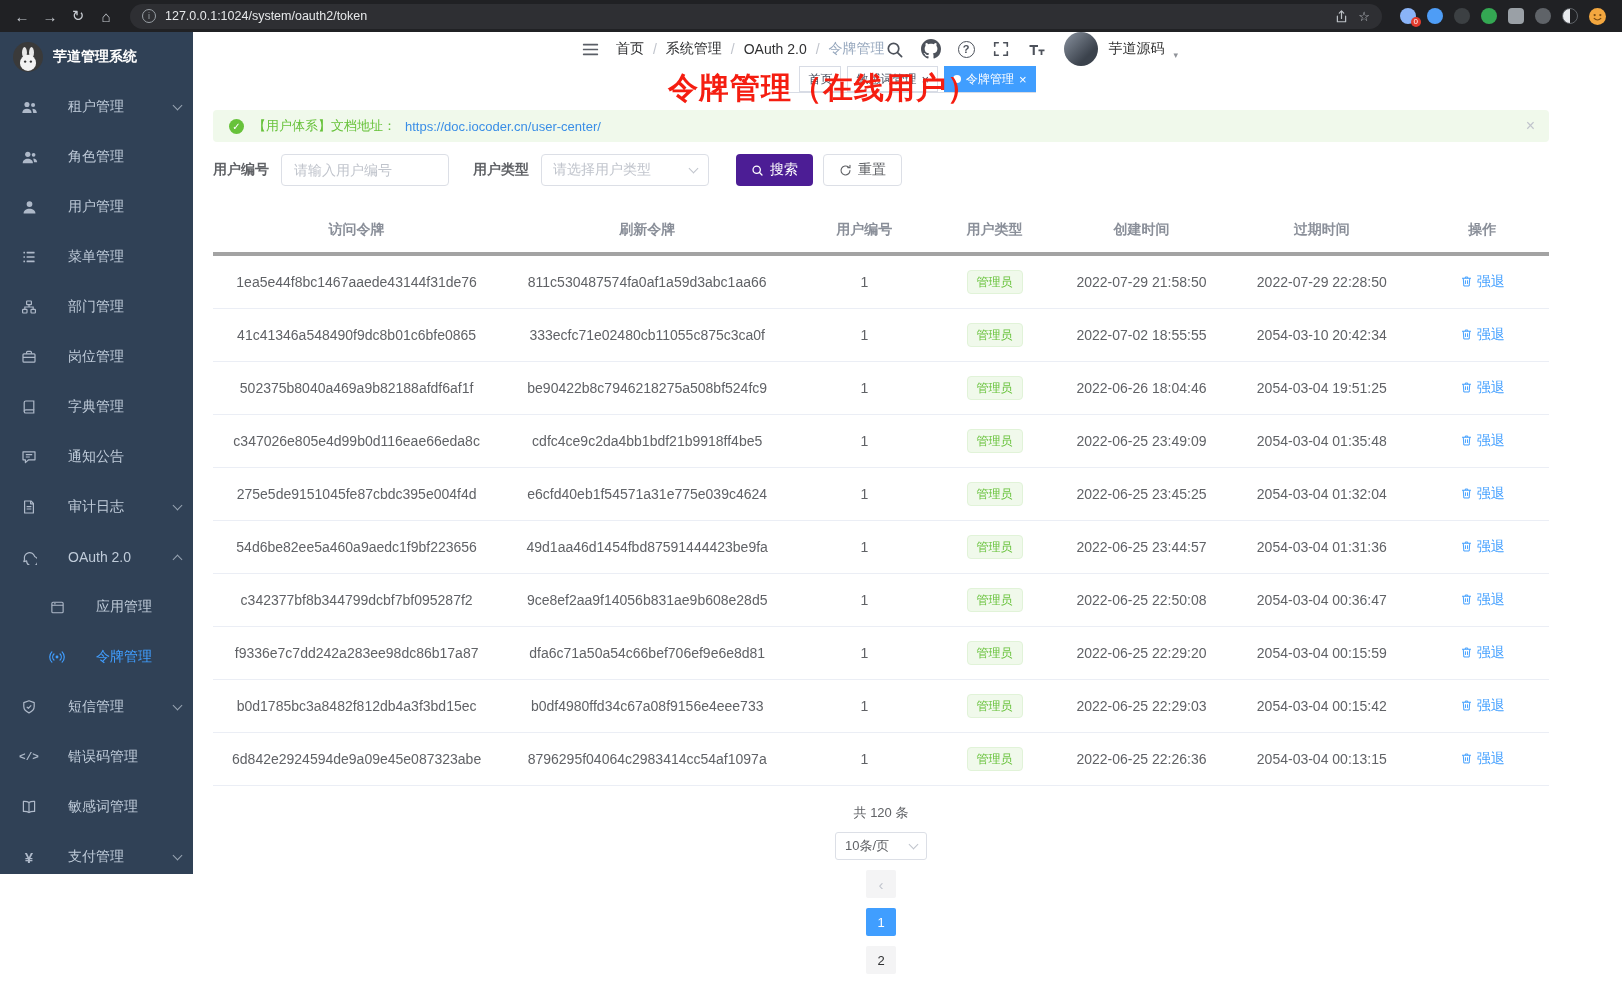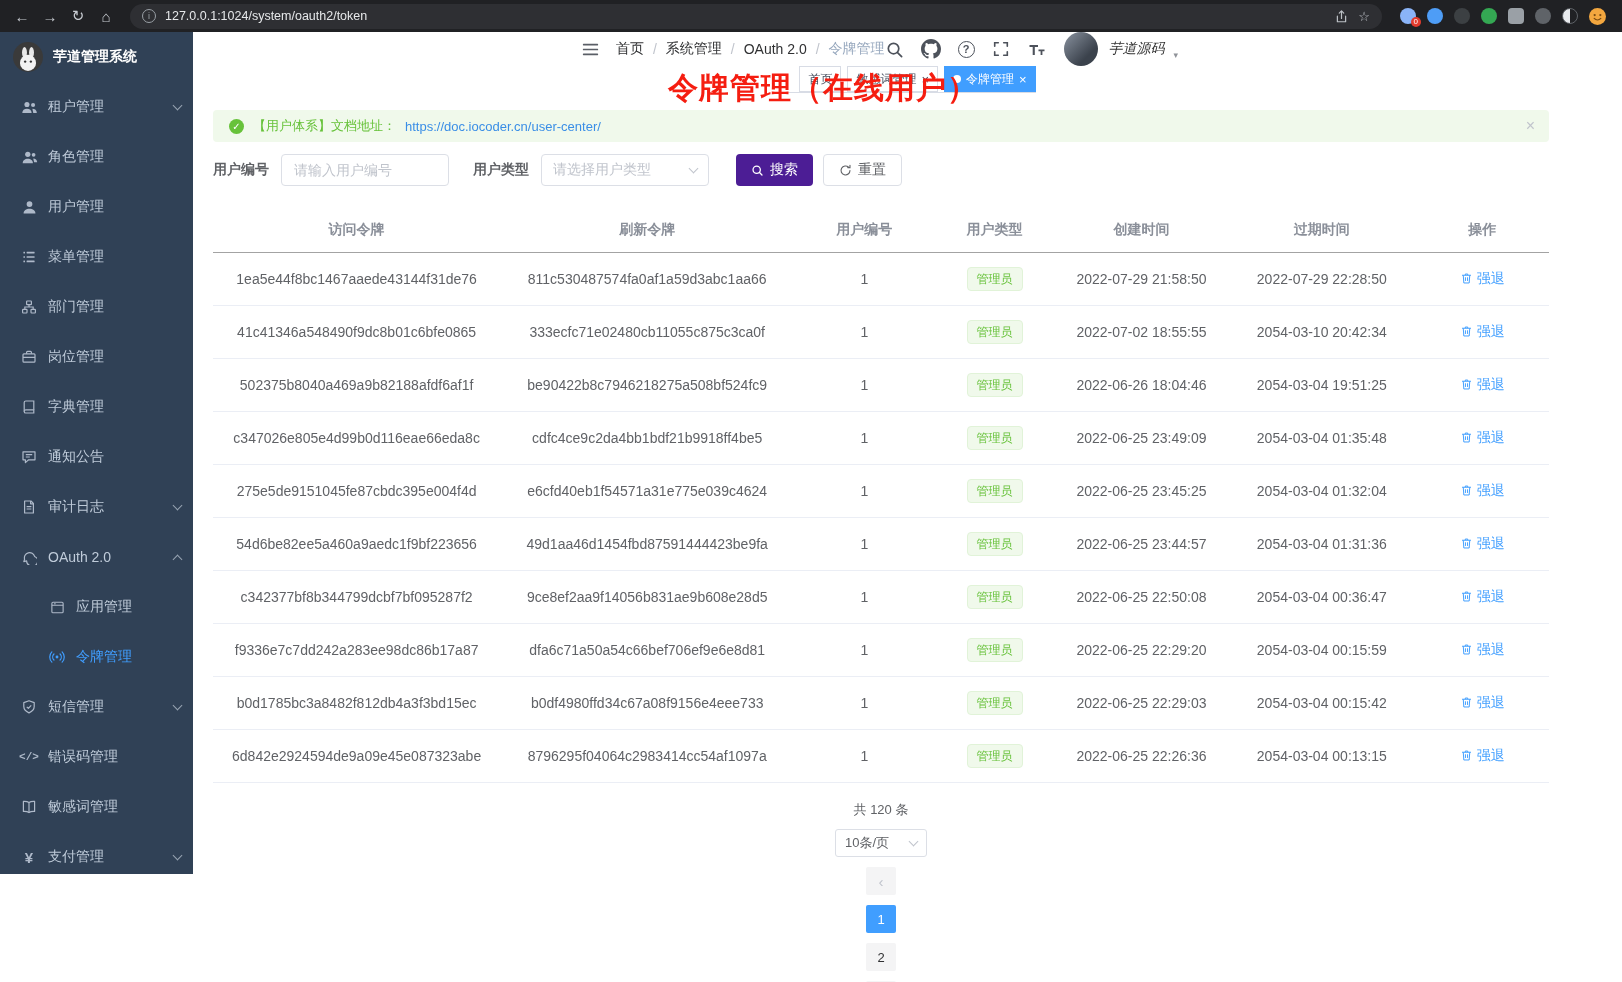--- a/index.html
+++ b/index.html
@@ -20,21 +20,21 @@
 
   
   .app { display:flex; height:842px; }
 
   
   .sidebar { width:193px; background:#304156; flex-shrink:0; display:flex; flex-direction:column; }
   .logo { height:50px; display:flex; align-items:center; gap:10px; padding:0 13px; }
   .logo-avatar { width:30px; height:30px; border-radius:50%; background:#3a3a3a; display:flex; align-items:flex-end; justify-content:center; overflow:hidden; flex-shrink:0; }
   .logo-title { color:#fff; font-size:14px; font-weight:700; white-space:nowrap; }
   .menu { flex:1; overflow:hidden; }
-  .mi { height:50px; display:flex; align-items:center; padding:0 12px 0 20px; font-size:14px; color:#bfcbd9; cursor:pointer; }
+  .mi { height:50px; display:flex; align-items:center; padding:0 12px 0 20px; font-size:14px; color:#bfcbd9; cursor:pointer;gap:20px; }
   .mi .mi-icon { width:18px; height:18px; margin-right:10px; display:flex; align-items:center; justify-content:center; color:#aeb9c9; flex-shrink:0; }
   .mi.sub { padding-left:48px; }
   .mi.active { color:#409eff; }
   .mi.active .mi-icon { color:#409eff; }
   .chev { margin-left:auto; width:7px; height:7px; border-right:1.4px solid #97a4b2; border-bottom:1.4px solid #97a4b2; flex-shrink:0; }
   .chev.down { transform:rotate(45deg); margin-top:-4px; }
   .chev.up { transform:rotate(-135deg); margin-top:4px; }
   .txt-icon { font-size:11px; font-weight:700; font-family:"Liberation Mono","DejaVu Sans Mono",monospace; }
   .yen-icon { font-size:15px; font-weight:700; }
 
@@ -42,21 +42,21 @@
   .main { flex:1; display:flex; flex-direction:column; background:#fff; min-width:0;align-items:center; }
   .navbar { height:50px; display:flex; align-items:center; padding:0 72px 0 16px; }
   .hamburger { display:flex; cursor:pointer; color:#5a5e66; }
   .breadcrumb { display:flex; align-items:center; margin-left:16px; font-size:14px; color:#303133; }
   .bc-sep { margin:0 9px; color:#c0c4cc; }
   .bc-current { color:#97a8be; }
   .nav-right { margin-left:auto; display:flex; align-items:center; gap:17px; color:#4d525b; }
   .nav-ic { display:flex; align-items:center; cursor:pointer; }
   .q-circle { width:17px; height:17px; border:1.7px solid #4d525b; border-radius:50%; display:flex; align-items:center; justify-content:center; font-size:11px; font-weight:700; }
   .avatar { width:34px; height:34px; border-radius:50%; background:linear-gradient(135deg,#8a93a0 0%,#3b424c 70%); cursor:pointer; }
-  .uname { font-size:14px; color:#333; margin-left:-6px; cursor:pointer;font-style:italic; }
+  .uname { font-size:14px; color:#333; margin-left:-6px; cursor:pointer; }
   .caret { font-size:9px; color:#909399; align-self:flex-end; margin-bottom:6px; margin-left:-8px; }
 
   
   .tags { height:34px; display:flex; align-items:center; padding-left:20px; border-bottom:1px solid #d8dce5; gap:6px; background:#fff; }
   .tag { height:26px; display:inline-flex; align-items:center; padding:0 8px; border:1px solid #d8dce5; font-size:12px; color:#495060; background:#fff; gap:5px; cursor:pointer; }
   .tag.active { background:#409eff; border-color:#409eff; color:#fff; }
   .tag-dot { width:8px; height:8px; background:#fff; border-radius:50%; }
   .tag-close { font-size:13px; line-height:1; }
 
   
@@ -73,21 +73,21 @@
   .filter { display:flex; align-items:center; margin-top:12px; font-size:14px; }
   .f-label { font-weight:700; color:#606266; margin-right:12px; white-space:nowrap; }
   .f-input { width:168px; height:32px; border:1px solid #dcdfe6; border-radius:4px; padding:0 12px; font-size:14px; color:#606266; margin-right:24px; outline:none; font-family:inherit; }
   .f-input::placeholder { color:#c0c4cc; }
   .f-select { width:168px; height:32px; border:1px solid #dcdfe6; border-radius:4px; display:flex; align-items:center; justify-content:space-between; padding:0 11px; color:#c0c4cc; font-size:14px; margin-right:27px; cursor:pointer; }
   .sel-chev { width:7px; height:7px; border-right:1.3px solid #c0c4cc; border-bottom:1.3px solid #c0c4cc; transform:rotate(45deg); margin-top:-4px; }
   .btn-primary { height:32px; background:#4c1d95; color:#fff; border:none; border-radius:4px; padding:0 15px; font-size:14px; display:inline-flex; align-items:center; gap:6px; cursor:pointer; font-family:inherit; }
   .btn-plain { height:32px; background:#fff; color:#606266; border:1px solid #dcdfe6; border-radius:4px; padding:0 15px; font-size:14px; display:inline-flex; align-items:center; gap:6px; margin-left:10px; cursor:pointer; font-family:inherit; }
 
   table.grid { width:100%; border-collapse:collapse; margin-top:22px; font-size:14px; table-layout:fixed; }
-  .grid th { padding:13px 4px; font-weight:700; color:#8a8f99; border-bottom:1px solid #a3a3a3; text-align:center; }
+  .grid th { padding:13px 4px; font-weight:700; color:#8a8f99; border-bottom:4px solid #a3a3a3; text-align:center; }
   .grid td { padding:14px 4px; color:#606266; border-bottom:1px solid #ebeef5; text-align:center; white-space:nowrap; overflow:hidden; }
   .badge { display:inline-block; background:#f0f9eb; border:1px solid #e1f3d8; color:#67c23a; font-size:12px; line-height:1; padding:5px 9px; border-radius:4px; }
   .act { color:#409eff; display:inline-flex; align-items:center; gap:4px; cursor:pointer; }
 
   .pag { display:flex; justify-content:flex-end; align-items:center; margin-top:18px; font-size:13px; color:#606266; gap:10px;flex-direction:column; }
   .p-size { width:92px; height:28px; border:1px solid #dcdfe6; border-radius:3px; display:flex; align-items:center; justify-content:space-between; padding:0 9px; cursor:pointer; }
   .p-btn { min-width:30px; height:28px; background:#f4f4f5; border-radius:2px; display:flex; align-items:center; justify-content:center; color:#303133; cursor:pointer; padding:0 4px; }
   .p-btn.disabled { color:#c0c4cc; }
   .p-btn.active { background:#409eff; color:#fff; }
   .p-arrow { font-size:15px; }

